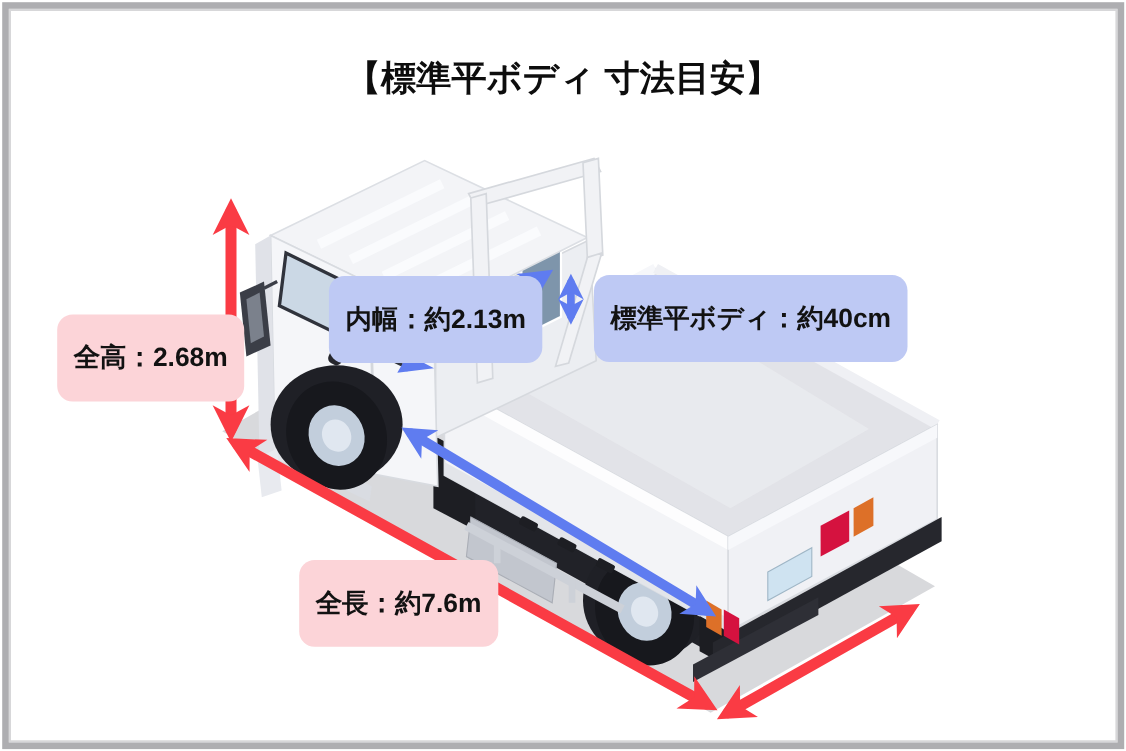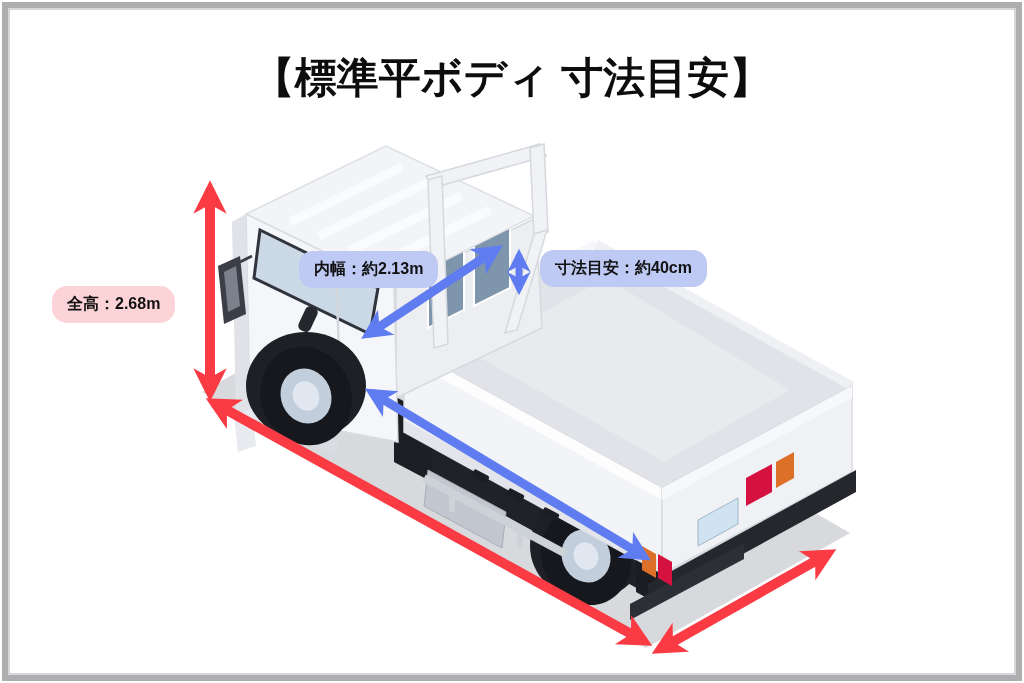--- a/index.html
+++ b/index.html
@@ -6,27 +6,27 @@
   .page{
     position:relative;width:1024px;height:683px;background:#ffffff;overflow:hidden;
     font-family:"Liberation Sans","DejaVu Sans",sans-serif;color:#121212;
   }
   .frame-border{
     position:absolute;inset:2px;border:6px solid var(--frame-border,#aeaeb1);
     box-shadow:inset 0 0 0 2px #d7d7d9;pointer-events:none;z-index:60;
   }
   .title{
     position:absolute;top:50px;left:0;width:100%;text-align:center;
-    font-size:42px;font-weight:900;color:#0d0d0d;letter-spacing:0;z-index:10;
+    font-size:32px;font-weight:900;color:#0d0d0d;letter-spacing:0;z-index:10;
   }
   svg.diagram{position:absolute;left:0;top:0;z-index:5;}
   .dim-label{
     position:absolute;white-space:nowrap;z-index:20;
-    font-size:16px;font-weight:700;color:var(--label-text,#121212);
-    padding:8px 15px;border-radius:14px;line-height:1.3;
+    font-size:24px;font-weight:700;color:var(--label-text,#121212);
+    padding:24px 15px;border-radius:14px;line-height:1.3;
   }
   .dim-label.pink{background:var(--label-pink-bg,#fcd4d8);}
   .dim-label.blue{background:var(--label-blue-bg,#bec9f4);}
 </style>
 </head>
 <body>
 
 <div class="page">
 
   <div class="title">【標準平ボディ 寸法目安】</div>
@@ -126,18 +126,19 @@
     <g fill="none" stroke-linecap="round">
       <line x1="210" y1="192" x2="210" y2="390" stroke="var(--exterior-dim,#fa3b44)" stroke-width="10" marker-start="url(#ah-red)" marker-end="url(#ah-red)"></line>
       <line x1="216" y1="404" x2="642" y2="640" stroke="var(--exterior-dim,#fa3b44)" stroke-width="10" marker-start="url(#ah-red)" marker-end="url(#ah-red)"></line>
       <line x1="662" y1="648" x2="826" y2="555" stroke="var(--exterior-dim,#fa3b44)" stroke-width="10" marker-start="url(#ah-red)" marker-end="url(#ah-red)"></line>
       <line x1="370" y1="333" x2="494" y2="251" stroke="var(--interior-dim,#5f7cf0)" stroke-width="9" marker-start="url(#ah-blue)" marker-end="url(#ah-blue)"></line>
       <line x1="519" y1="257" x2="519" y2="287" stroke="var(--interior-dim,#5f7cf0)" stroke-width="7" marker-start="url(#ah-blue)" marker-end="url(#ah-blue)"></line>
       <line x1="374" y1="394" x2="642" y2="555" stroke="var(--interior-dim,#5f7cf0)" stroke-width="9" marker-start="url(#ah-blue)" marker-end="url(#ah-blue)"></line>
     </g>
   </svg>
 
-  <div class="dim-label pink" style="left:52px;top:286px;border-radius:15px;">全高：2.68m</div>
+  <div class="dim-label pink" style="left:52px;top:286px;">全高：2.68m</div>
   <div class="dim-label blue" style="left:299px;top:251px;">内幅：約2.13m</div>
-  <div class="dim-label blue" style="left:540px;top:250px;">寸法目安：約40cm</div>
+  <div class="dim-label blue" style="left:540px;top:250px;">標準平ボディ：約40cm</div>
+  <div class="dim-label pink" style="left:272px;top:509px;">全長：約7.6m</div>
 
   <div class="frame-border"></div>
 </div>
 
 </body></html>

